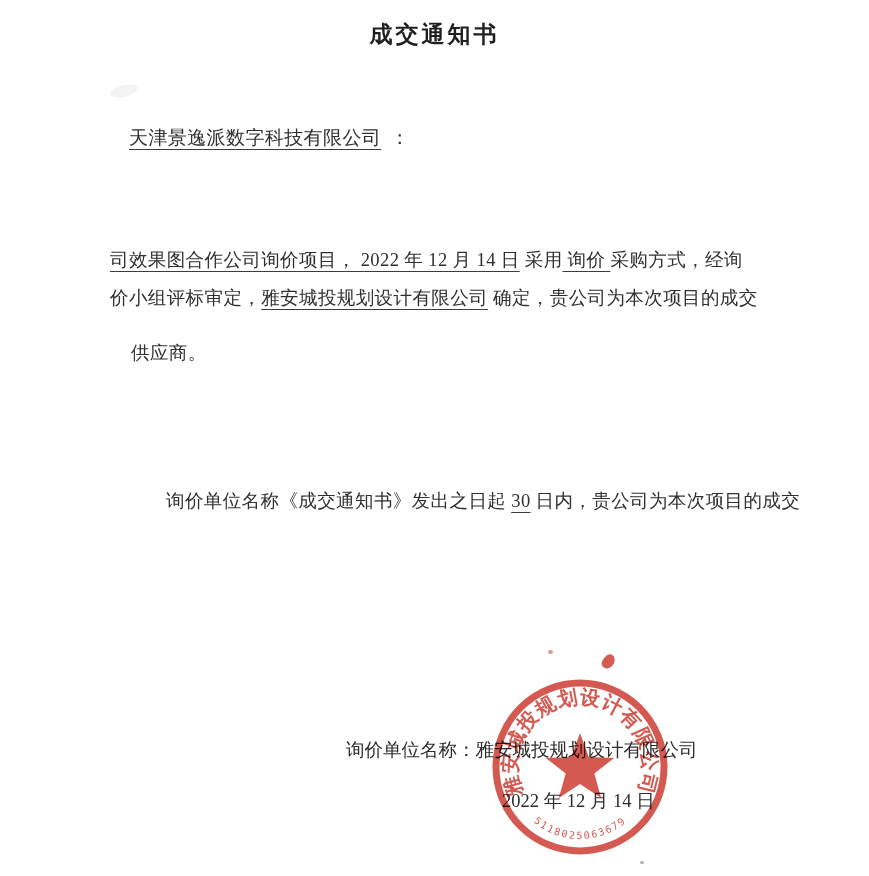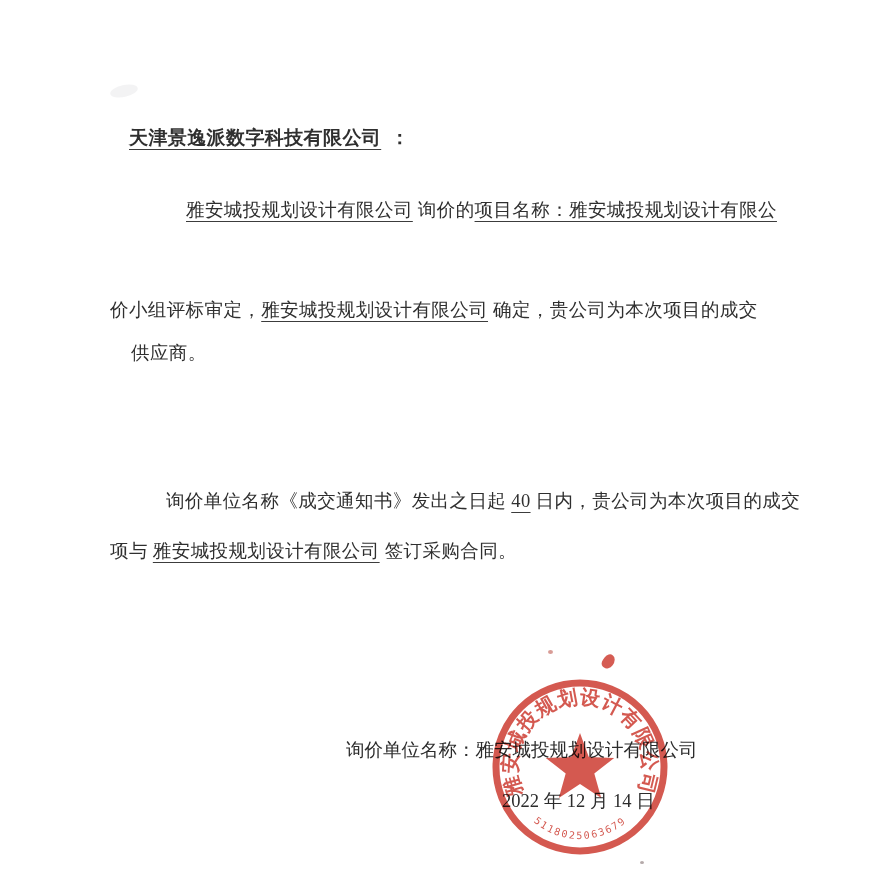--- a/index.html
+++ b/index.html
@@ -16,21 +16,21 @@
     text-align:center;
     font-size:23px;font-weight:bold;color:#1f1f1f;
     letter-spacing:3px;
   }
   .line{
     position:absolute;left:110px;
     font-size:18.5px;line-height:26px;
     white-space:pre;color:#2f2f2f;
     letter-spacing:0.4px;
   }
-  .addr{left:129px;top:125px;font-weight:bold;font-size:19px;}
+  .addr{left:129px;top:125px;font-weight:normal;font-size:19px;}
   .u{
     text-decoration:underline;
     text-decoration-thickness:1.2px;
     text-underline-offset:5px;
     text-decoration-color:#3c3c3c;
   }
   .colon{margin-left:9px;}
   .ind1{padding-left:76px;}
   .ind2{padding-left:56px;}
   .footer-line{position:absolute;font-size:18.5px;white-space:pre;color:#2c2c2c;z-index:2;}
@@ -66,33 +66,33 @@
 </style>
 </head>
 <body>
 
 <div class="page">
 
   <div class="scan-smudge"></div>
 
   <div class="textlayer">
 
+    <div class="doc-title">成交通知书</div>
 
     <div class="line addr"><span class="u">天津景逸派数字科技有限公司</span><span class="colon">：</span></div>
 
-    <div class="line ind1" style="top:197px;"><span class="u">雅安城投规划设计有限公司</span><span> 询价的</span><span class="u">项目名称：雅安城投规划设计有限公</span></div>
 
+    <div class="line" style="top:247px;"><span class="u">司效果图合作公司询价项目， 2022 年 12 月 14 日</span><span> 采用</span><span class="u"> 询价 </span><span>采购方式，经询</span></div>
 
-    <div class="line" style="top:297px;"><span>价小组评标审定，</span><span class="u">雅安城投规划设计有限公司</span><span> 确定，贵公司为本次项目的成交</span></div>
+    <div class="line" style="top:285px;"><span>价小组评标审定，</span><span class="u">雅安城投规划设计有限公司</span><span> 确定，贵公司为本次项目的成交</span></div>
 
     <div class="line" style="top:340px;margin-left:21px;"><span>供应商。</span></div>
 
-    <div class="line ind2" style="top:488px;"><span>询价单位名称《成交通知书》发出之日起 </span><span class="u">40</span><span> 日内，贵公司为本次项目的成交</span></div>
+    <div class="line ind2" style="top:488px;"><span>询价单位名称《成交通知书》发出之日起 </span><span class="u">30</span><span> 日内，贵公司为本次项目的成交</span></div>
 
-    <div class="line" style="top:538px;"><span>项与 </span><span class="u">雅安城投规划设计有限公司</span><span> 签订采购合同。</span></div>
 
     <div class="footer-line" style="top:737px;left:346px;"><span>询价单位名称：</span><span>雅安城投规划设计有限公司</span></div>
 
     <div class="footer-line" style="top:788px;left:470px;margin-left:32px;">2022 年 12 月 14 日</div>
 
   </div>
 
   <svg class="seal" width="180" height="180" viewBox="0 0 180 180">
     <defs>
       <path id="arcTop" d="M 32.9 116.6 A 63 63 0 1 1 147.1 116.6" fill="none"></path>

